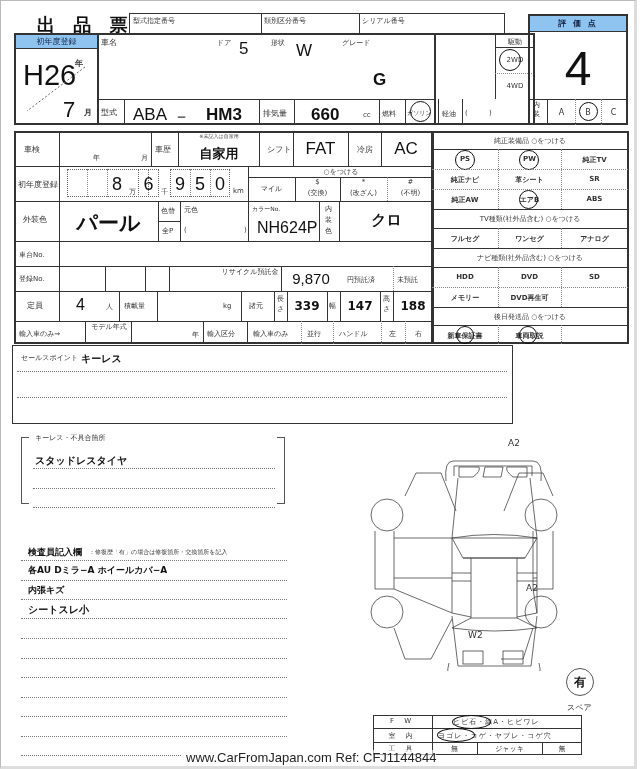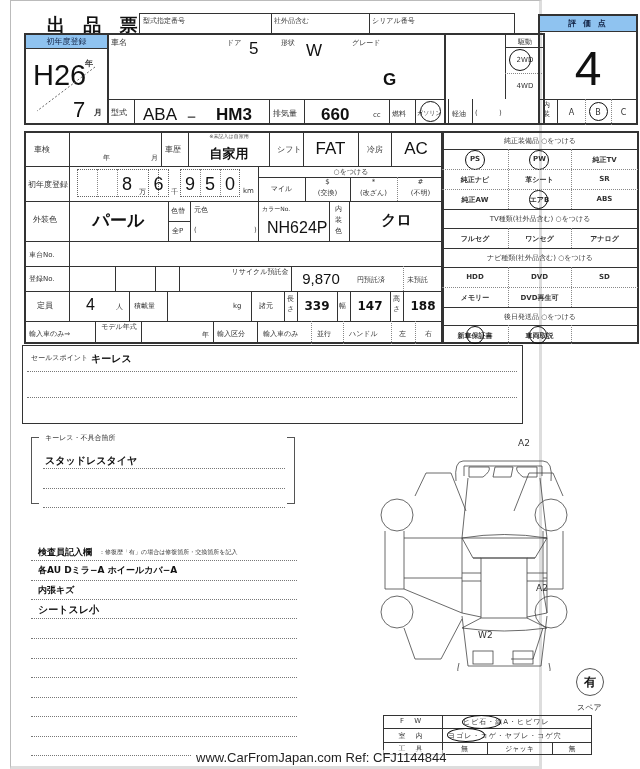--- a/index.html
+++ b/index.html
@@ -1,17 +1,17 @@
 <!DOCTYPE html>
 <html><head>
 <meta charset="utf-8">
 <style>
 *{box-sizing:border-box;margin:0;padding:0}
 body{width:640px;height:769px;background:#fff;font-family:"DejaVu Sans",sans-serif;color:#111;position:relative;overflow:hidden}
-.page{position:absolute;left:10px;top:0;width:532px;height:769px;border:1px solid #bbb;border-right:3px solid #ddd;border-bottom:3px solid #ddd}
+.page{position:absolute;left:0;top:0;width:637px;height:769px;border:1px solid #bbb;border-right:3px solid #ddd;border-bottom:3px solid #ddd}
 .abs{position:absolute}
 .t{position:absolute;white-space:nowrap}
 .box{position:absolute;border:1px solid #333}
 .hl{position:absolute;height:0;border-top:1px solid #333}
 .vl{position:absolute;width:0;border-left:1px solid #333}
 .dhl{position:absolute;height:0;border-top:1px dotted #888}
 .dvl{position:absolute;width:0;border-left:1px dotted #888}
 .sm{font-size:8px;color:#333}
 .xs{font-size:7px;color:#333}
 .big{font-family:"Liberation Sans",sans-serif;font-size:17px}
@@ -24,21 +24,21 @@
 </head>
 <body>
 
 <div class="page">
 
   <div class="t bold" style="left:36px;top:12px;font-size:18px;letter-spacing:6px">出 品 票</div>
   <div class="box" style="left:128px;top:12px;width:376px;height:20px;border-bottom:none"></div>
   <div class="vl" style="left:260px;top:12px;height:20px"></div>
   <div class="vl" style="left:358px;top:12px;height:20px"></div>
   <div class="t xs" style="left:132px;top:15px">型式指定番号</div>
-  <div class="t xs" style="left:263px;top:15px">社外品含む</div>
+  <div class="t xs" style="left:263px;top:15px">類別区分番号</div>
   <div class="t xs" style="left:361px;top:15px">シリアル番号</div>
 
   <div class="box" style="left:13px;top:32px;width:422px;height:92px;border-width:2px"></div>
 
   <div class="abs blue" style="left:15px;top:34px;width:81px;height:13px"></div>
   <div class="t sm c" style="left:15px;top:35px;width:81px;color:#124">初年度登録</div>
   <div class="hl" style="left:15px;top:47px;width:81px"></div>
   <div class="vl" style="left:96px;top:34px;height:90px;border-left-width:2px"></div>
   <div class="t big" style="left:22px;top:58px;font-size:29px">H26</div>
   <div class="t sm bold" style="left:74px;top:57px">年</div>
@@ -148,21 +148,21 @@
   <div class="t xs c" style="left:294px;top:187px;width:45px">(交換)</div>
   <div class="vl" style="left:339px;top:176px;height:24px"></div>
   <div class="t xs c" style="left:339px;top:177px;width:47px">*</div>
   <div class="t xs c" style="left:339px;top:187px;width:47px">(改ざん)</div>
   <div class="dvl" style="left:386px;top:176px;height:24px"></div>
   <div class="t xs c" style="left:386px;top:177px;width:47px">#</div>
   <div class="t xs c" style="left:386px;top:187px;width:47px">(不明)</div>
   <div class="hl" style="left:13px;top:200px;width:420px"></div>
 
   <div class="t sm" style="left:22px;top:213px">外装色</div>
-  <div class="t bold c" style="left:60px;top:208px;width:95px;font-size:17px">パール</div>
+  <div class="t bold c" style="left:60px;top:208px;width:95px;font-size:21px">パール</div>
   <div class="vl" style="left:157px;top:200px;height:40px"></div>
   <div class="t xs" style="left:160px;top:205px">色替</div>
   <div class="hl" style="left:157px;top:220px;width:22px"></div>
   <div class="t xs" style="left:161px;top:225px">全P</div>
   <div class="vl" style="left:179px;top:200px;height:40px"></div>
   <div class="t xs" style="left:183px;top:204px">元色</div>
   <div class="t xs" style="left:183px;top:225px">(</div>
   <div class="t xs" style="left:243px;top:225px">)</div>
   <div class="vl" style="left:247px;top:200px;height:40px"></div>
   <div class="t xs" style="left:251px;top:204px;font-size:6px">カラーNo.</div>

